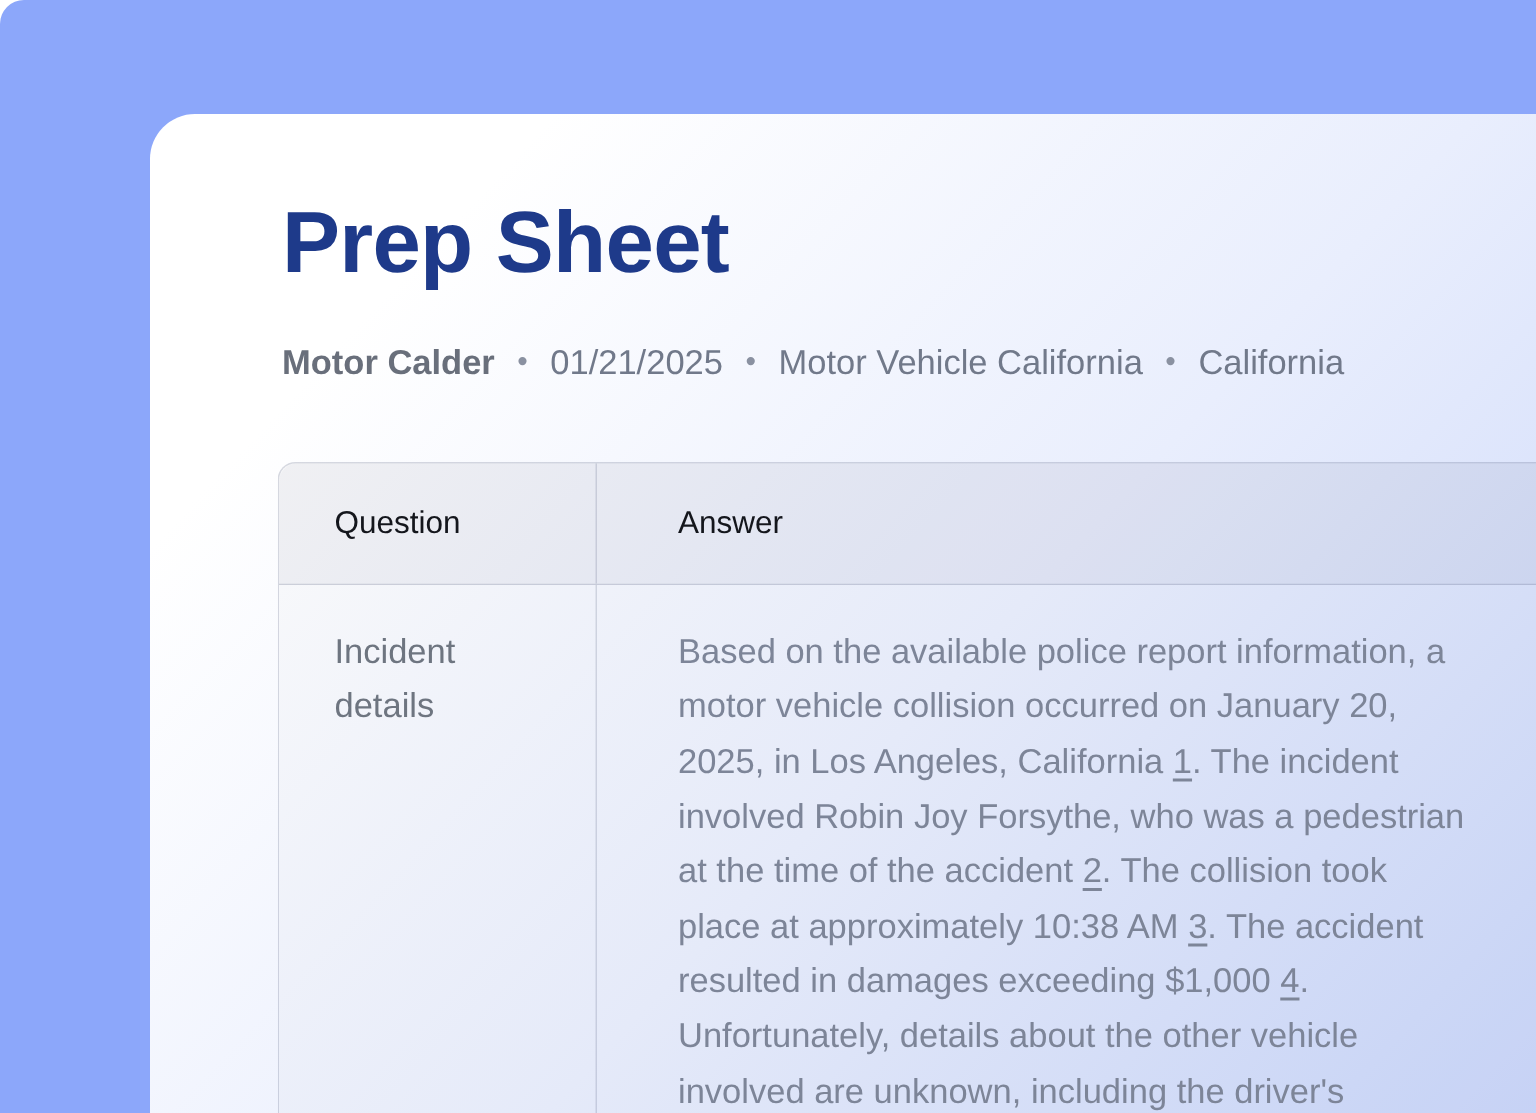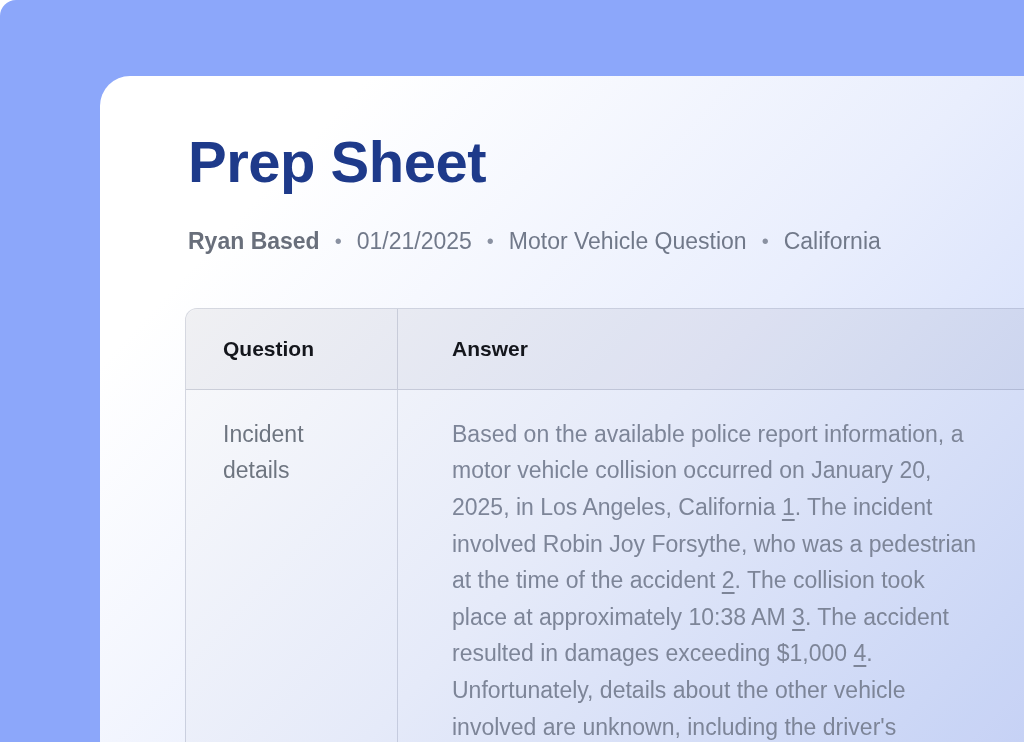--- a/index.html
+++ b/index.html
@@ -69,21 +69,21 @@
     display: flex;
     height: 80px;
     background: rgba(25,32,60,0.045);
     border-bottom: 1px solid var(--table_line, rgba(35,48,90,0.16));
     border-top-left-radius: 12px;
   }
   .th {
     display: flex;
     align-items: center;
     font-size: 21px;
-    font-weight: 700;
+    font-weight: 400;
     color: var(--header_text, #14161C);
     box-sizing: border-box;
   }
   .th.q { width: 211px; padding-left: 37px; }
   .th.a { flex: 1; padding-left: 54px; border-left: 1px solid var(--table_line, rgba(35,48,90,0.16)); }
   .trow {
     display: flex;
     height: 479px;
   }
   .td {
@@ -113,25 +113,25 @@
 </style>
 </head>
 <body>
 
 <div class="bg">
   <div class="card">
 
     <h1 class="title">Prep Sheet</h1>
 
     <div class="meta">
-      <span class="author">Ryan Based</span>
+      <span class="author">Motor Calder</span>
       <span class="dot">•</span>
       <span>01/21/2025</span>
       <span class="dot">•</span>
-      <span>Motor Vehicle Question</span>
+      <span>Motor Vehicle California</span>
       <span class="dot">•</span>
       <span>California</span>
     </div>
 
     <div class="qa-table">
       <div class="thead">
         <div class="th q">Question</div>
         <div class="th a">Answer</div>
       </div>
       <div class="trow">

